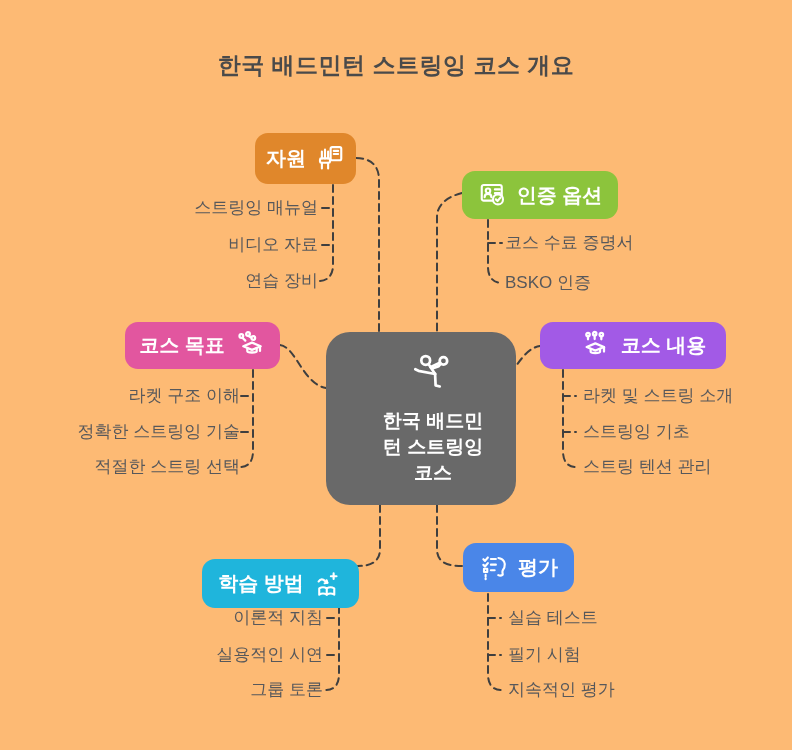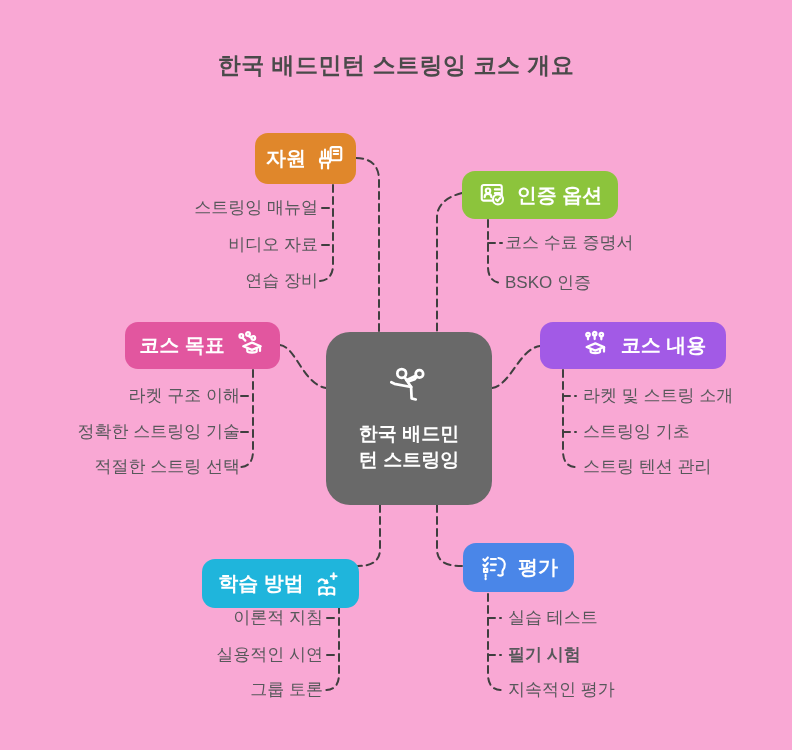--- a/index.html
+++ b/index.html
@@ -1,17 +1,17 @@
 <!DOCTYPE html>
 <html><head>
 <meta charset="utf-8">
 <style>
   html,body { margin:0; padding:0; background:#ffffff; }
   .stage {
-    position:relative; width:792px; height:750px; background:#f9a8d4;
+    position:relative; width:792px; height:750px; background:#fdba74;
     font-family:"Liberation Sans", sans-serif; overflow:hidden;
   }
   .title {
     position:absolute; left:0; top:50px; width:792px; text-align:center;
     font-size:23px; font-weight:700; color:#4a4a4a; letter-spacing:0.5px;
   }
   svg.wires { position:absolute; left:0; top:0; }
   .wire { fill:none; stroke:#3f3f3f; stroke-width:2; stroke-dasharray:7 5; stroke-linecap:round; }
 
   .center-node {
@@ -35,21 +35,21 @@
   .node-eval       { left:463px; top:543px; width:111px; height:49px; }
 
   .leaf {
     position:absolute; font-size:17px; color:#57585b; white-space:nowrap; line-height:22px;
   }
   .lf-res1 { right:474px; top:197px; } .lf-res2 { right:474px; top:234px; } .lf-res3 { right:474px; top:270px; }
   .lf-cert1 { left:505px; top:232px; } .lf-cert2 { left:505px; top:272px; }
   .lf-goal1 { right:552px; top:385px; } .lf-goal2 { right:552px; top:421px; } .lf-goal3 { right:552px; top:456px; }
   .lf-cont1 { left:583px; top:385px; } .lf-cont2 { left:583px; top:421px; } .lf-cont3 { left:583px; top:456px; }
   .lf-meth1 { right:469px; top:607px; } .lf-meth2 { right:469px; top:644px; } .lf-meth3 { right:469px; top:679px;text-align:right; }
-  .lf-eval1 { left:508px; top:607px; } .lf-eval2 { left:508px; top:644px;font-weight:bold; } .lf-eval3 { left:508px; top:679px; }
+  .lf-eval1 { left:508px; top:607px; } .lf-eval2 { left:508px; top:644px; } .lf-eval3 { left:508px; top:679px; }
 
   .ic { stroke:#ffffff; fill:none; stroke-width:1.7; stroke-linecap:round; stroke-linejoin:round; }
 </style>
 </head>
 <body>
 
 <div class="stage">
 
   <div class="title">한국 배드민턴 스트링잉 코스 개요</div>
 
@@ -79,37 +79,38 @@
 
     <path class="wire" d="M339 594 L339 674 C339 685 334 690 326 690"></path>
     <path class="wire" d="M327 618 L339 618"></path>
     <path class="wire" d="M327 655 L339 655"></path>
 
     <path class="wire" d="M488 594 L488 674 C488 685 493 690 501 690"></path>
     <path class="wire" d="M488 618 L501 618"></path>
     <path class="wire" d="M488 655 L501 655"></path>
   </svg>
 
-  <div class="center-node" style="background: rgb(105, 105, 105);">
+  <div class="center-node" style="background: rgb(105, 105, 105); padding-left: 24px;">
     <span class="icon">
       <svg width="50" height="46" viewBox="0 0 48 44">
         <g fill="none" stroke="#ffffff" stroke-width="2.6" stroke-linecap="round" stroke-linejoin="round">
           <circle cx="17" cy="8" r="4.2"></circle>
           <path d="M20 12 L26 21"></path>
           <path d="M21.5 14.5 L30 10.5"></path>
           <circle cx="34" cy="8.5" r="3.6"></circle>
           <path d="M31.5 11 L29.5 13.5 L24 15.5"></path>
           <path d="M26 21 L10 18 L7 16.5"></path>
           <path d="M26 21 L26.5 32 L30.5 33"></path>
         </g>
       </svg>
     </span>
     <div class="lines">
       <span>한국 배드민</span>
       <span>턴 스트링잉</span>
+      <span>코스</span>
     </div>
   </div>
 
   <div class="node node-resources" style="background: rgb(224, 135, 43); align-items: center; --bg: #e0872b;">
     <span class="label">자원</span>
     <span class="icon">
       <svg class="ic" width="30" height="30" viewBox="0 0 24 24">
         <rect x="12.5" y="2.5" width="8.5" height="10.5" rx="1.2"></rect>
         <path d="M15 5.5 h3.5 M15 8 h3.5"></path>
         <path d="M5.5 6 v5.5 M8 4.5 v7 M10.5 6 v5.5"></path>

